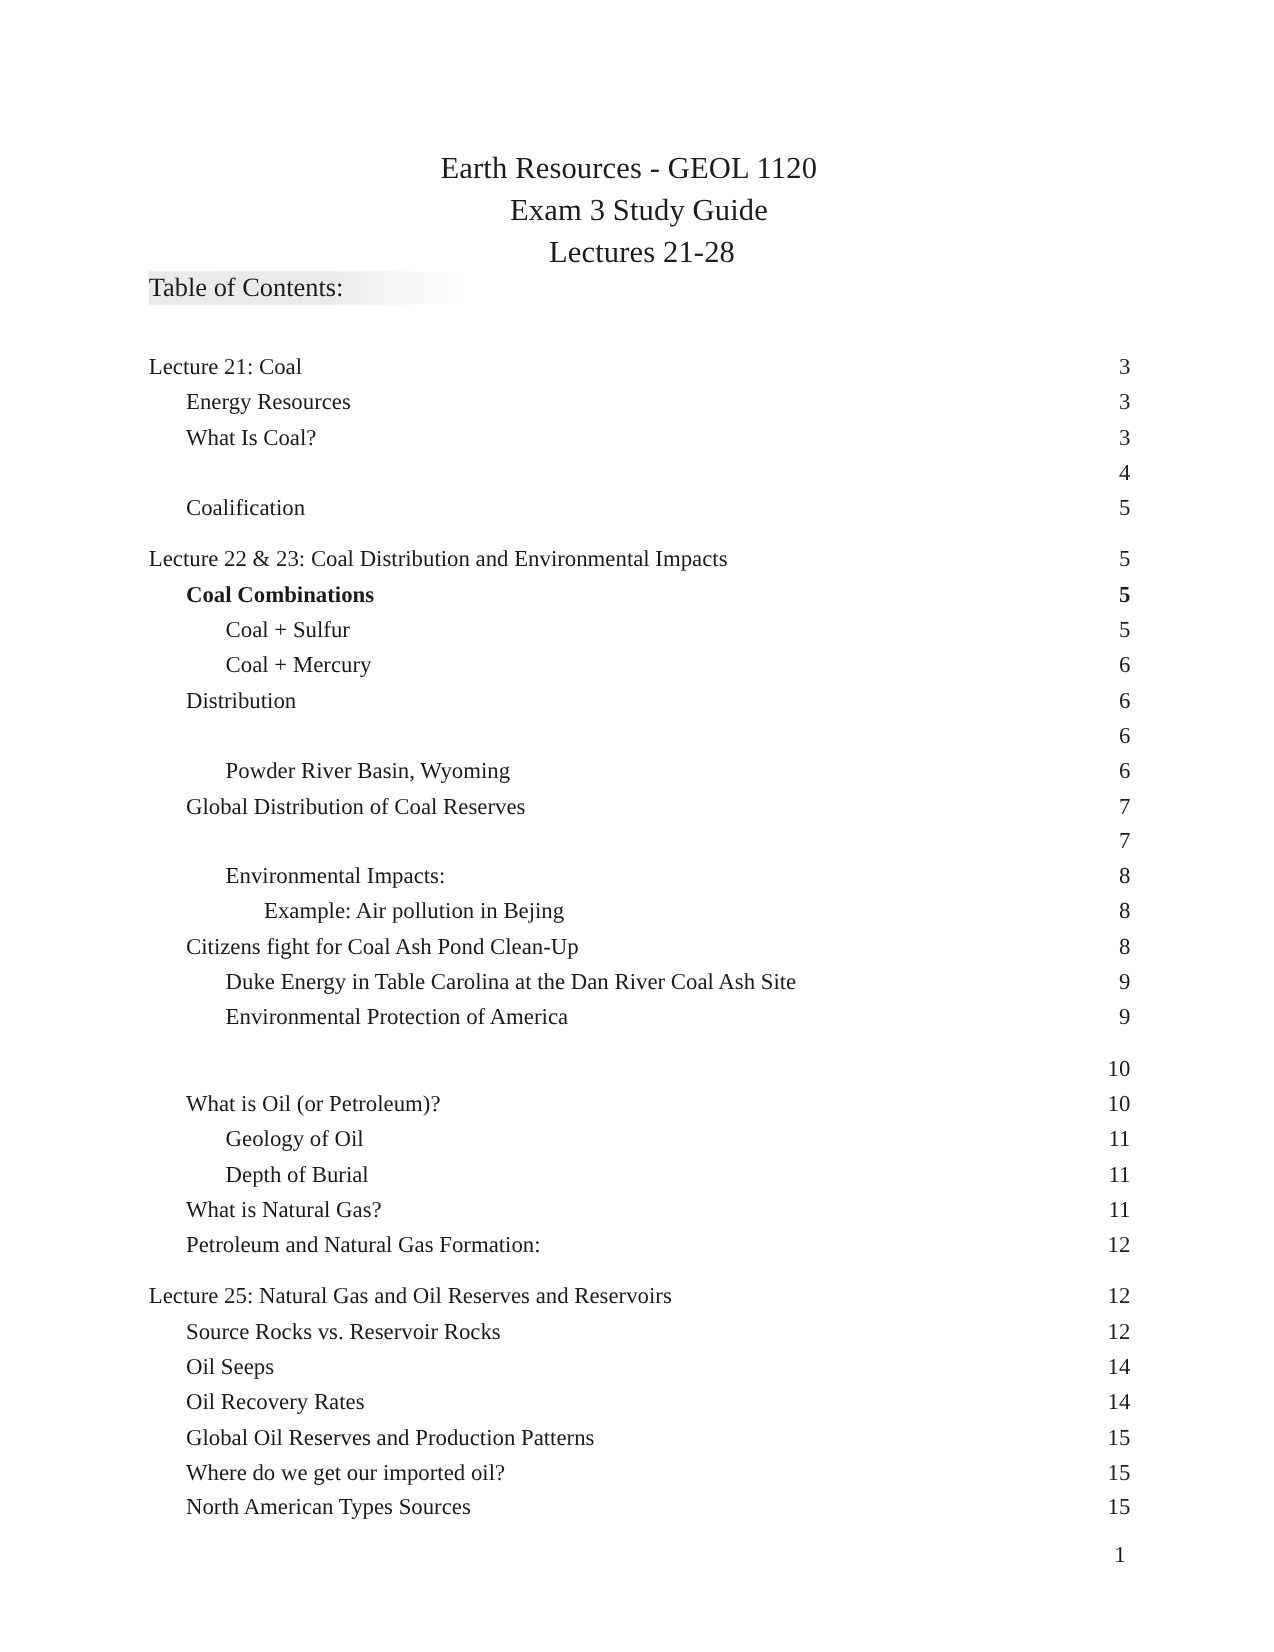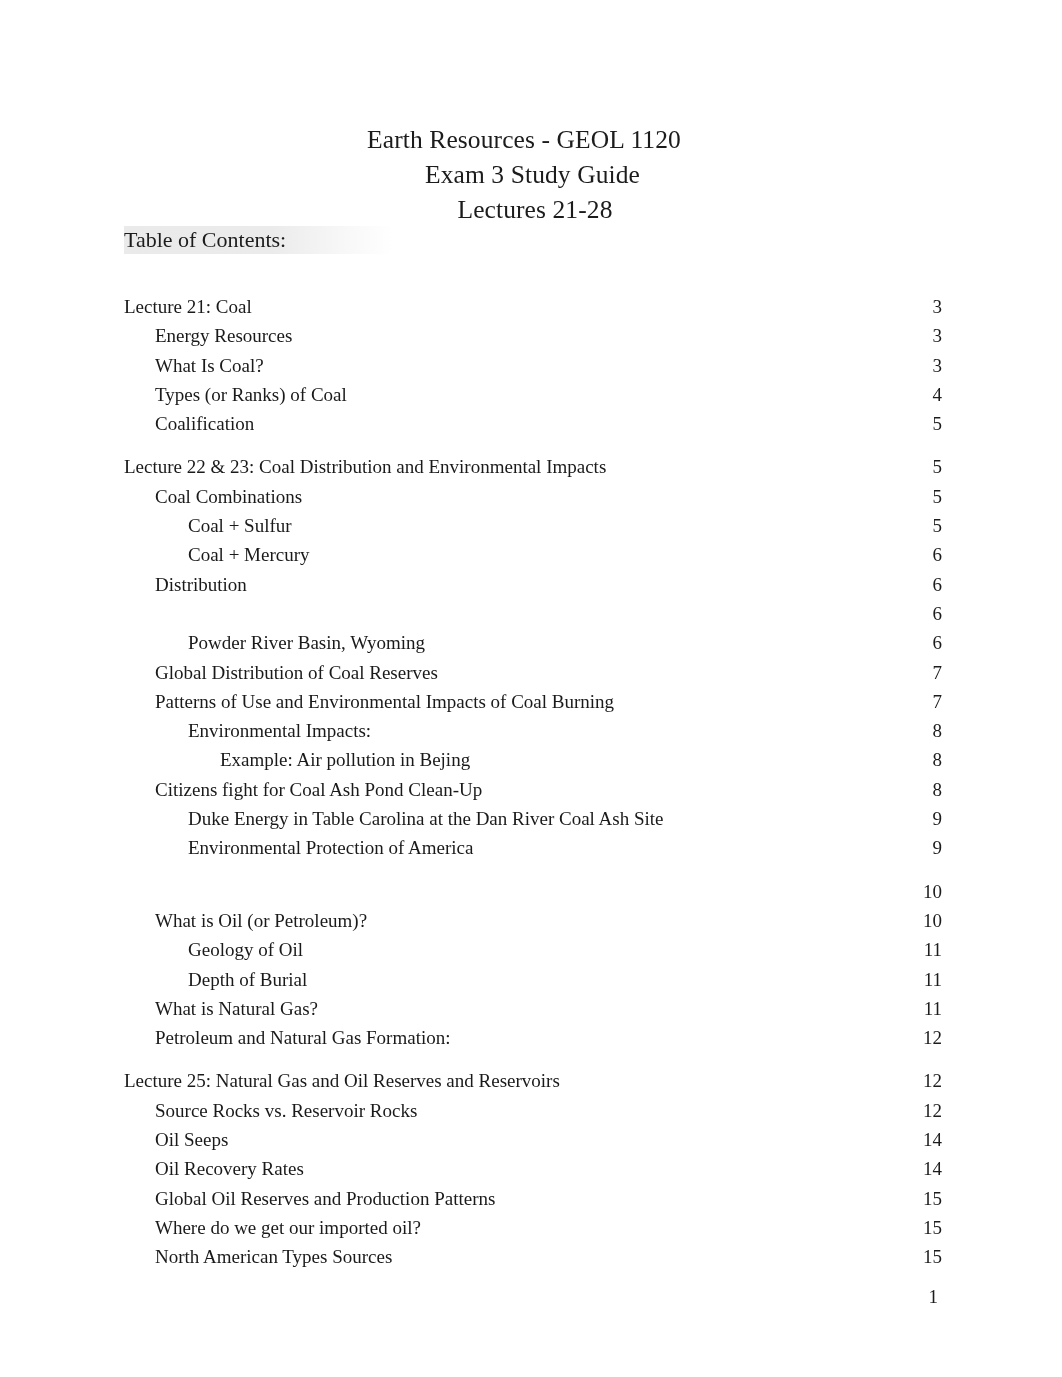--- a/index.html
+++ b/index.html
@@ -125,33 +125,33 @@
 
   <div class="toc-label-wrap">
     <span class="toc-label">Table of Contents:</span>
   </div>
 
   <div class="toc" id="toc-root">
       <div class="toc-group">
         <a class="toc-row lvl1" href="#" style="text-decoration: none; color: inherit; margin-top: 36px;"><span class="txt">Lecture 21: Coal</span><span class="pg">3</span></a>
         <a class="toc-row lvl2" href="#" style="text-decoration: none; color: inherit;"><span class="txt">Energy Resources</span><span class="pg">3</span></a>
         <a class="toc-row lvl2" href="#" style="text-decoration: none; color: inherit;"><span class="txt">What Is Coal?</span><span class="pg">3</span></a>
-        <a class="toc-row lvl2" href="#" style="text-decoration: none; color: inherit;"><span class="txt">Types (or Ranks) of Coal</span><span class="pg">4</span></a>
+        <a class="toc-row lvl2" href="#" style="text-decoration: none; color: inherit;"><span class="pg">4</span></a>
         <a class="toc-row lvl2" href="#" style="text-decoration: none; color: inherit;"><span class="txt">Coalification</span><span class="pg">5</span></a>
       </div>
       <div class="toc-group">
         <a class="toc-row lvl1" href="#" style="text-decoration: none; color: inherit;"><span class="txt">Lecture 22 &amp; 23: Coal Distribution and Environmental Impacts</span><span class="pg">5</span></a>
-        <a class="toc-row lvl2" href="#" style="text-decoration: none; color: inherit;"><span class="txt">Coal Combinations</span><span class="pg">5</span></a>
+        <a class="toc-row lvl2" href="#" style="text-decoration: none; color: inherit; font-weight: bold;"><span class="txt">Coal Combinations</span><span class="pg">5</span></a>
         <a class="toc-row lvl3" href="#" style="text-decoration: none; color: inherit;"><span class="txt">Coal + Sulfur</span><span class="pg">5</span></a>
         <a class="toc-row lvl3" href="#" style="text-decoration: none; color: inherit;"><span class="txt">Coal + Mercury</span><span class="pg">6</span></a>
         <a class="toc-row lvl2" href="#" style="text-decoration: none; color: inherit;"><span class="txt">Distribution</span><span class="pg">6</span></a>
         <a class="toc-row lvl3" href="#" style="text-decoration: none; color: inherit;"><span class="pg">6</span></a>
         <a class="toc-row lvl3" href="#" style="text-decoration: none; color: inherit;"><span class="txt">Powder River Basin, Wyoming</span><span class="pg">6</span></a>
         <a class="toc-row lvl2" href="#" style="text-decoration: none; color: inherit;"><span class="txt">Global Distribution of Coal Reserves</span><span class="pg">7</span></a>
-        <a class="toc-row lvl2" href="#" style="text-decoration: none; color: inherit;"><span class="txt">Patterns of Use and Environmental Impacts of Coal Burning</span><span class="pg">7</span></a>
+        <a class="toc-row lvl2" href="#" style="text-decoration: none; color: inherit;"><span class="pg">7</span></a>
         <a class="toc-row lvl3" href="#" style="text-decoration: none; color: inherit;"><span class="txt">Environmental Impacts:</span><span class="pg">8</span></a>
         <a class="toc-row lvl4" href="#" style="text-decoration: none; color: inherit;"><span class="txt">Example: Air pollution in Bejing</span><span class="pg">8</span></a>
         <a class="toc-row lvl2" href="#" style="text-decoration: none; color: inherit;"><span class="txt">Citizens fight for Coal Ash Pond Clean-Up</span><span class="pg">8</span></a>
         <a class="toc-row lvl3" href="#" style="text-decoration: none; color: inherit;"><span class="txt">Duke Energy in Table Carolina at the Dan River Coal Ash Site</span><span class="pg">9</span></a>
         <a class="toc-row lvl3" href="#" style="text-decoration: none; color: inherit;"><span class="txt">Environmental Protection of America</span><span class="pg">9</span></a>
       </div>
       <div class="toc-group">
         <a class="toc-row lvl1" href="#" style="text-decoration: none; color: inherit;"><span class="pg">10</span></a>
         <a class="toc-row lvl2" href="#" style="text-decoration: none; color: inherit;"><span class="txt">What is Oil (or Petroleum)?</span><span class="pg">10</span></a>
         <a class="toc-row lvl3" href="#" style="text-decoration: none; color: inherit;"><span class="txt">Geology of Oil</span><span class="pg">11</span></a>

